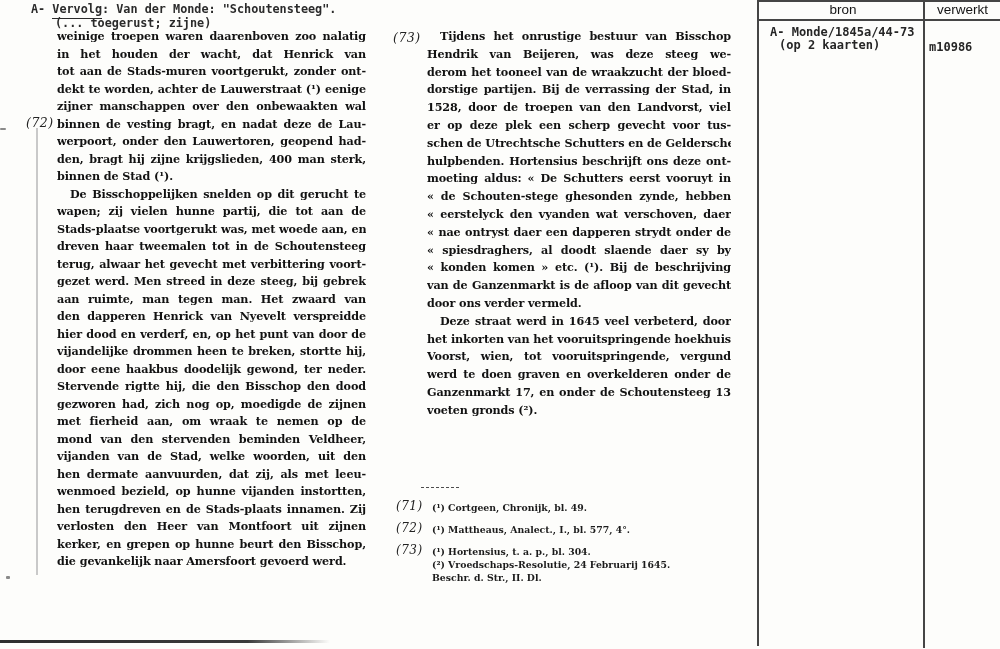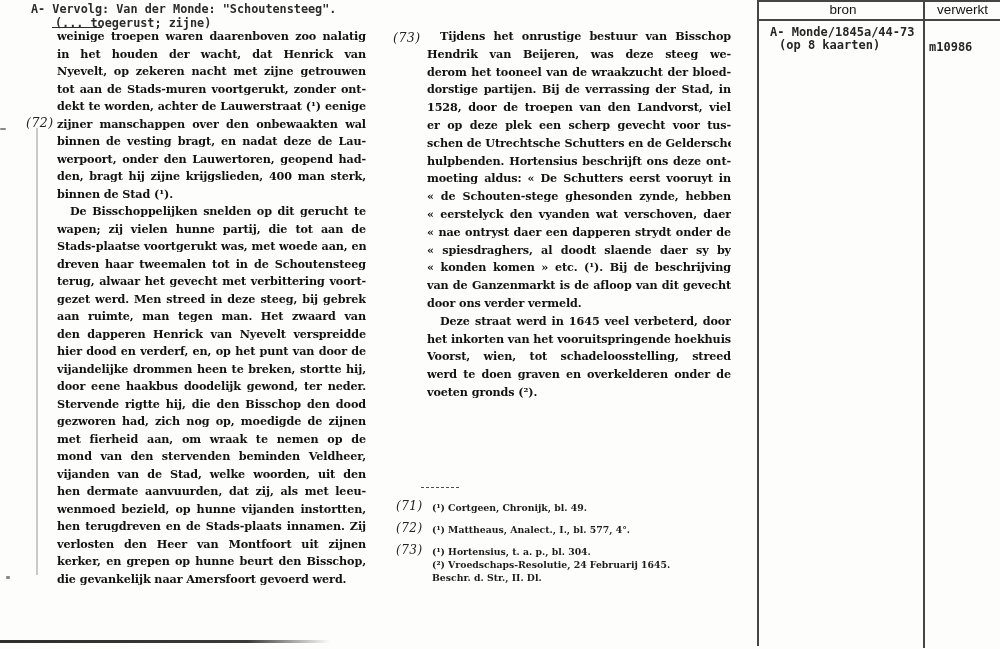--- a/index.html
+++ b/index.html
@@ -5,21 +5,21 @@
   html,body{margin:0;padding:0;background:#e8e8e8;}
   .page{
     position:relative;width:1000px;height:649px;background:#fdfdfb;
     overflow:hidden;color:#161616;
     font-family:"DejaVu Serif", serif;
   }
   
   .mono{font-family:"DejaVu Sans Mono", monospace;font-weight:bold;color:#2b2b2b;}
   .anno-line1{position:absolute;left:31px;top:2px;font-size:11.8px;white-space:pre;}
   .anno-line2{position:absolute;left:55px;top:16px;font-size:11.8px;white-space:pre;}
-  .underline{border-bottom:1.4px solid #2b2b2b;padding-bottom:11px;text-align:center;}
+  .underline{border-bottom:1.4px solid #2b2b2b;padding-bottom:2px;text-align:center;}
   
   .col{position:absolute;font-weight:bold;font-size:11.2px;letter-spacing:-0.1px;color:#121212;}
   .col-left {left:57px; top:28px; width:309px; line-height:17.5px;}
   .col-right{left:427px;top:28px; width:304px; line-height:17.8px;}
   .text-line{white-space:nowrap;overflow:hidden;text-align:justify;text-align-last:justify;}
   .text-line.no-just{text-align:left;text-align-last:left;}
   .text-line.indent{text-indent:13px;}
   
   .marker{position:absolute;font-style:italic;font-weight:normal;font-size:12.5px;color:#222;letter-spacing:0.5px;}
   .marker-left{left:26px;top:115px;}
@@ -65,21 +65,20 @@
   <div class="marker marker-left">(72)</div>
   <div class="marker marker-right">(73)</div>
 
   <div class="margin-stroke"></div>
   <div class="speck" style="left:6px;top:576px;width:4px;height:3px;"></div>
   <div class="speck" style="left:0;top:128px;width:6px;height:2px;"></div>
 
   <div class="col col-left" id="col-left">
       <div class="text-line">weinige troepen waren daarenboven zoo nalatig</div>
       <div class="text-line">in het houden der wacht, dat Henrick van</div>
-      <div class="text-line">Nyevelt, op zekeren nacht met zijne getrouwen</div>
       <div class="text-line">tot aan de Stads-muren voortgerukt, zonder ont-</div>
       <div class="text-line">dekt te worden, achter de Lauwerstraat (¹) eenige</div>
       <div class="text-line">zijner manschappen over den onbewaakten wal</div>
       <div class="text-line">binnen de vesting bragt, en nadat deze de Lau-</div>
       <div class="text-line">werpoort, onder den Lauwertoren, geopend had-</div>
       <div class="text-line">den, bragt hij zijne krijgslieden, 400 man sterk,</div>
       <div class="text-line no-just">binnen de Stad (¹).</div>
       <div class="text-line indent">De Bisschoppelijken snelden op dit gerucht te</div>
       <div class="text-line">wapen; zij vielen hunne partij, die tot aan de</div>
       <div class="text-line">Stads-plaatse voortgerukt was, met woede aan, en</div>
@@ -115,22 +114,23 @@
       <div class="text-line">moeting aldus:  « De Schutters eerst vooruyt in</div>
       <div class="text-line">« de Schouten-stege ghesonden zynde, hebben</div>
       <div class="text-line">« eerstelyck den vyanden wat verschoven, daer</div>
       <div class="text-line">« nae ontryst daer een dapperen strydt onder de</div>
       <div class="text-line">« spiesdraghers, al doodt slaende daer sy by</div>
       <div class="text-line">« konden komen »  etc. (¹).  Bij de beschrijving</div>
       <div class="text-line">van de Ganzenmarkt is de afloop van dit gevecht</div>
       <div class="text-line no-just">door ons verder vermeld.</div>
       <div class="text-line indent">Deze straat werd in 1645 veel verbeterd, door</div>
       <div class="text-line">het inkorten van het vooruitspringende hoekhuis</div>
-      <div class="text-line">Voorst, wien, tot schadeloosstelling, streed</div>
+      <div class="text-line">Voorst, wien, tot vooruitspringende, vergund</div>
       <div class="text-line">werd te doen graven en overkelderen onder de</div>
+      <div class="text-line">Ganzenmarkt 17, en onder de Schoutensteeg 13</div>
       <div class="text-line no-just">voeten gronds (²).</div>
     </div>
 
   <div class="fn-sep"></div>
   <div class="footnote-row fn-r0">
     <div class="fn-marker">(71)</div>
     <div class="fn-lines">
         <div>(¹) Cortgeen, Chronijk, bl. 49.</div>
       </div>
   </div>
@@ -151,16 +151,16 @@
 
   <div class="card-edge"></div>
 
   <div class="vline vline-1"></div>
   <div class="vline vline-2"></div>
   <div class="hline hline-top"></div>
   <div class="hline hline-header"></div>
   <div class="panel-header panel-header-bron">bron</div>
   <div class="panel-header panel-header-verwerkt">verwerkt</div>
   <div class="panel-value bron-v1">A- Monde/1845a/44-73</div>
-  <div class="panel-value bron-v2">(op 8 kaarten)</div>
+  <div class="panel-value bron-v2">(op 2 kaarten)</div>
   <div class="panel-value verwerkt-v">m10986</div>
 
 </div>
 
 </body></html>

